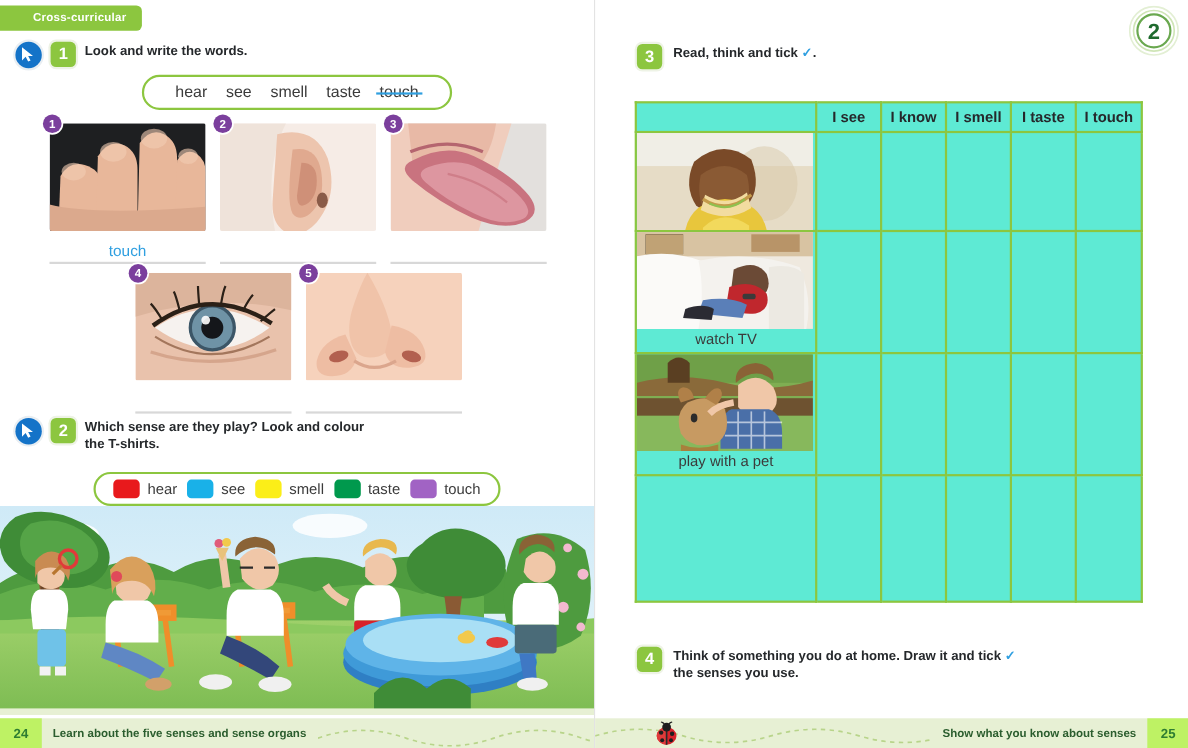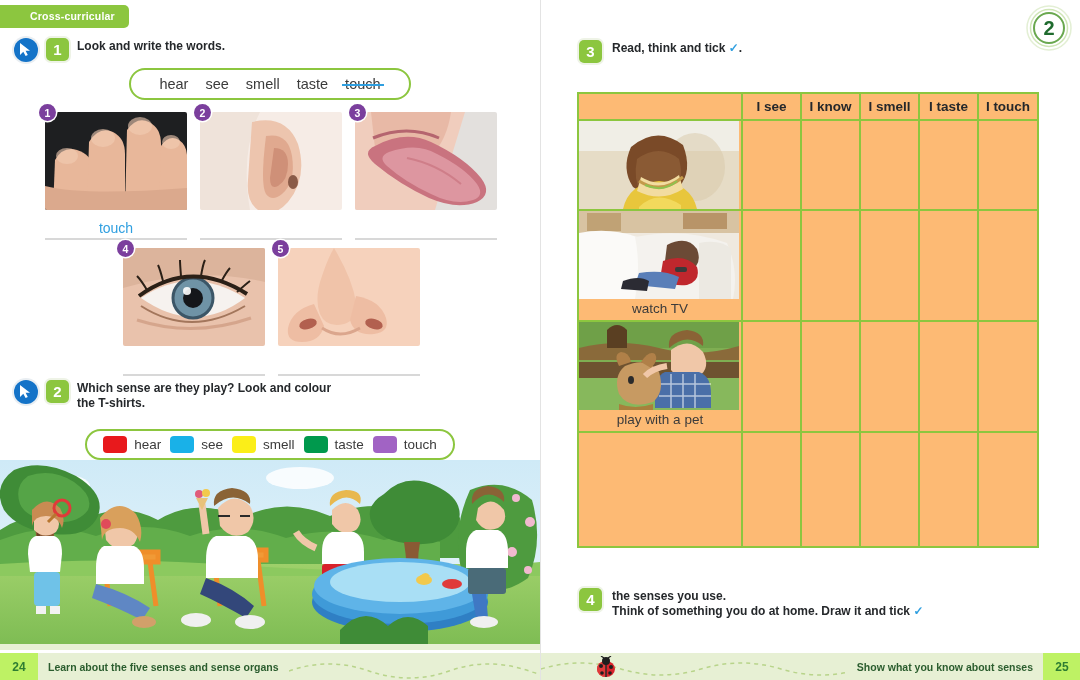--- a/index.html
+++ b/index.html
@@ -98,21 +98,21 @@
     width: 46px; height: 46px;
   }
 
   
   table.senses {
     border-collapse: collapse; width: 100%;
     table-layout: fixed;
   }
   table.senses th, table.senses td {
     border: 2px solid #8cc63f; padding: 0;
-    background: #fdba74; vertical-align: top;
+    background: #5eead4; vertical-align: top;
   }
   table.senses th {
     height: 27px; font-size: 13.5px; color: #25282b;
     font-weight: bold; text-align: center; vertical-align: middle;
   }
   .cell-label {
     font-size: 13.5px; color: #3b3b3b;
     text-align: center; padding: 2px 0 4px;
   }
   .cell-photo { width: 100%; height: 88px; overflow: hidden; position: relative; }
@@ -564,25 +564,25 @@
             <td></td>
             <td></td>
           </tr>
         </tbody>
       </table>
     </div>
 
     <div class="ex-head" style="position:absolute;left:38px;top:588px;width:480px;gap:10px;">
       <div class="num-badge">4</div>
       <div class="ex-title">
-        <div>the senses you use.</div>
         <div>
           <span>Think of something you do at home. Draw it and tick</span>
           <span style="color:#2f9fe0;">✓</span>
         </div>
+        <div>the senses you use.</div>
       </div>
     </div>
 
     <div class="footer">
       <div class="dotted-wave">
         <svg width="460" height="27" viewBox="0 0 460 27">
           <path d="M0 16 q40 -12 80 0 q40 12 80 0 q40 -12 80 0 q40 12 80 0 q40 -12 80 0 q30 8 60 0" stroke="#b8d48a" stroke-width="1.5" stroke-dasharray="4 4" fill="none"></path>
         </svg>
         <span style="position:absolute;left:52px;top:3px;">
           <svg width="26" height="22" viewBox="0 0 26 22">

